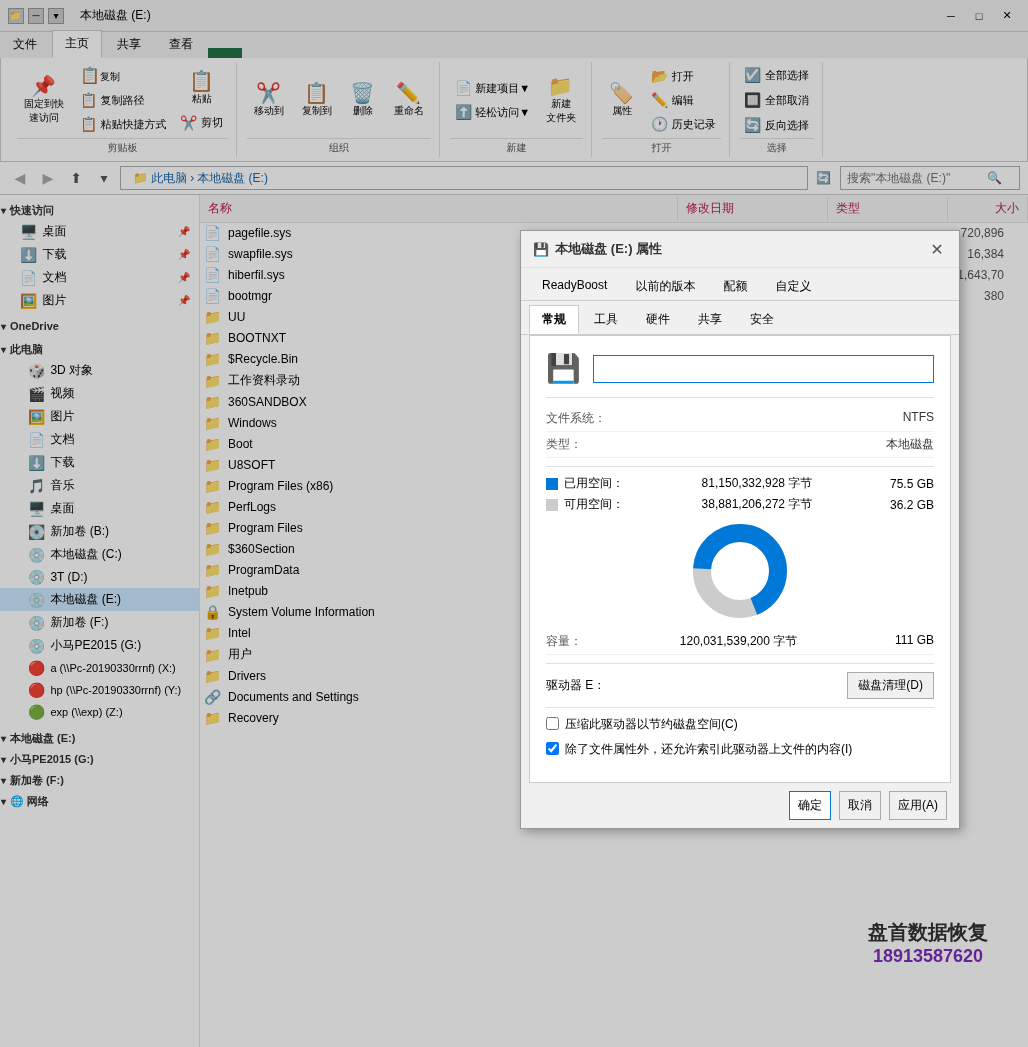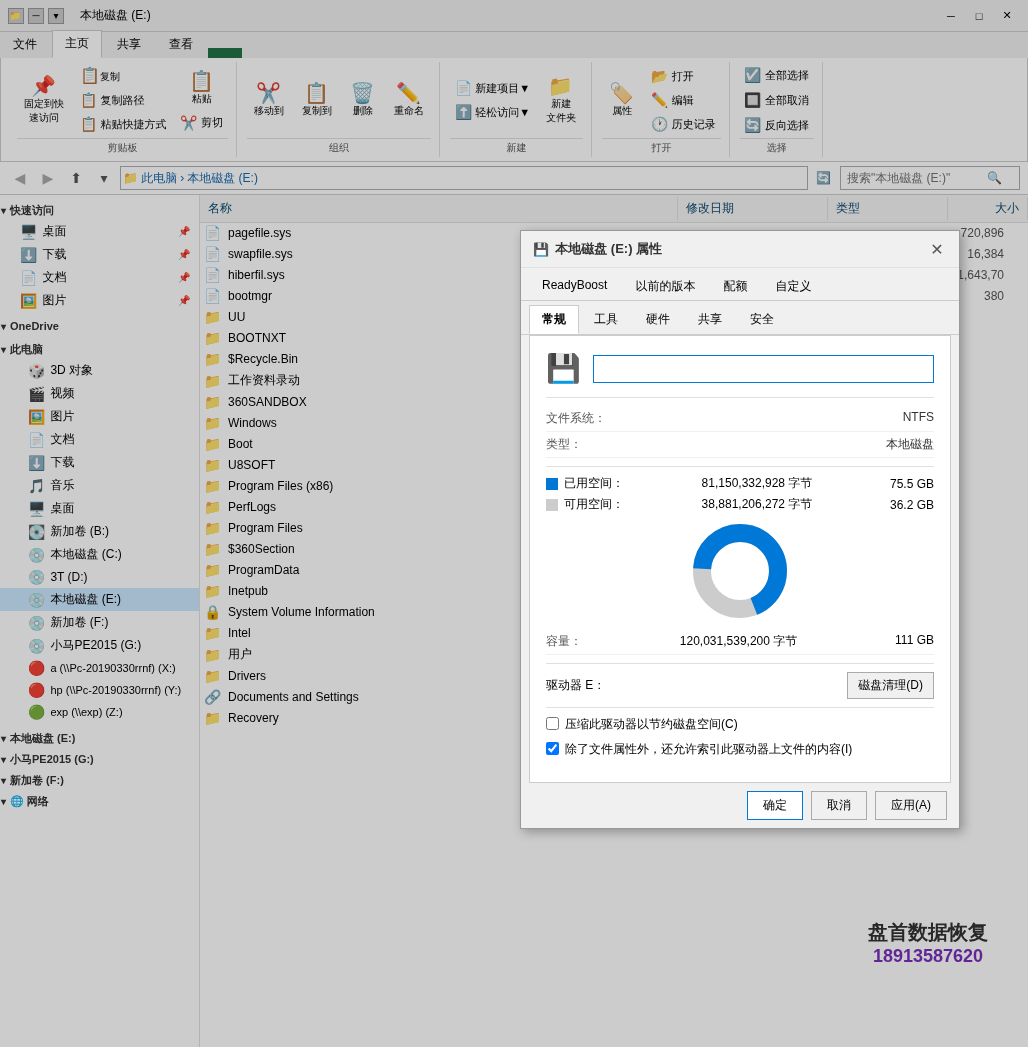--- a/index.html
+++ b/index.html
@@ -27,21 +27,21 @@
     .ribbon-btn { display: flex; flex-direction: column; align-items: center; padding: 3px 6px; cursor: pointer; border: 1px solid transparent; min-width: 40px; }
     .ribbon-btn .icon { font-size: 20px; line-height: 1; }
     .ribbon-btn .label { font-size: 10px; text-align: center; margin-top: 1px; white-space: nowrap; }
     .ribbon-btn-small { display: flex; align-items: center; gap: 3px; padding: 2px 4px; cursor: pointer; border: 1px solid transparent; font-size: 11px; white-space: nowrap; }
     .ribbon-btn-small .icon { font-size: 14px; }
 
     
     .address-bar-area { background: white; border-bottom: 1px solid #ccc; padding: 4px 8px; display: flex; align-items: center; gap: 4px; }
     .nav-btn { width: 24px; height: 24px; display: flex; align-items: center; justify-content: center; border: 1px solid transparent; cursor: pointer; font-size: 14px; color: #555; border-radius: 2px; }
     .nav-btn.disabled { color: #aaa; cursor: default; }
-    .address-box { flex: 1; height: 24px; border: 1px solid #abadb3; background: white; display: flex; align-items: center; padding: 0 2px; font-size: 12px; }
+    .address-box { flex: 1; height: 24px; border: 1px solid #abadb3; background: white; display: flex; align-items: center; padding: 0 12px; font-size: 12px; }
     .address-box span { color: #1a6aad; cursor: pointer; }
     .address-sep { color: #666; margin: 0 3px; }
     .search-box { width: 180px; height: 24px; border: 1px solid #abadb3; background: white; display: flex; align-items: center; padding: 0 6px; }
     .search-box input { border: none; outline: none; font-size: 12px; width: 140px; background: transparent; }
     .refresh-btn { width: 24px; height: 24px; display: flex; align-items: center; justify-content: center; border: 1px solid transparent; cursor: pointer; }
 
     
     .main-content { display: flex; height: calc(100% - 150px); }
 
     
@@ -52,21 +52,21 @@
     .sidebar-item { padding: 3px 8px 3px 20px; display: flex; align-items: center; gap: 5px; cursor: pointer; font-size: 12px; white-space: nowrap; overflow: hidden; text-overflow: ellipsis; }
     .sidebar-item.active { background: #cce8ff; }
     .sidebar-item .item-icon { font-size: 14px; min-width: 16px; }
     .sidebar-item .item-label { overflow: hidden; text-overflow: ellipsis; }
     .sidebar-item.indent1 { padding-left: 28px; }
     .pin-icon { margin-left: auto; font-size: 10px; color: #999; }
 
     
     .file-list-area { flex: 1; background: white; display: flex; flex-direction: column; overflow: hidden; }
     .file-list-header { display: flex; border-bottom: 1px solid #e0e0e0; background: #f5f5f5; padding: 2px 0; }
-    .file-list-col { padding: 3px 8px; font-size: 12px; color: #0c4a6e; border-right: 1px solid #e0e0e0; cursor: pointer; }
+    .file-list-col { padding: 3px 8px; font-size: 12px; color: #be185d; border-right: 1px solid #e0e0e0; cursor: pointer; }
     .col-name { flex: 1; }
     .col-date { width: 150px; }
     .col-type { width: 120px; }
     .col-size { width: 80px; text-align: right; }
     .file-list { flex: 1; overflow-y: auto; }
     .file-item { display: flex; align-items: center; padding: 2px 0; border-bottom: 1px solid transparent; }
     .file-item .file-icon { font-size: 14px; margin: 0 4px; min-width: 20px; }
     .file-item .file-name { flex: 1; font-size: 12px; }
     .file-item .file-date { width: 150px; font-size: 12px; color: #555; }
     .file-item .file-type { width: 120px; font-size: 12px; color: #555; }
@@ -90,21 +90,21 @@
     .info-value { color: #333; }
     .separator { border: none; border-top: 1px solid #e0e0e0; margin: 8px 0; }
     .space-bar-row { display: flex; justify-content: space-between; align-items: center; margin-bottom: 4px; font-size: 12px; }
     .space-bar-label { display: flex; align-items: center; gap: 6px; }
     .space-bar-color { width: 12px; height: 12px; }
     .drive-info-row { display: flex; justify-content: space-between; align-items: center; font-size: 12px; }
     .disk-clean-btn { padding: 4px 10px; background: #f0f0f0; border: 1px solid #aaa; cursor: pointer; font-size: 12px; }
     .checkbox-row { display: flex; align-items: flex-start; gap: 6px; margin: 8px 0; font-size: 12px; }
     .checkbox-row input[type=checkbox] { margin-top: 1px; }
     .dialog-footer { padding: 8px 12px; display: flex; justify-content: flex-end; gap: 8px; background: #f0f0f0; }
-    .dialog-btn { padding: 5px 15px; font-size: 12px; cursor: pointer; border: 1px solid #aaa; background: #f0f0f0; }
+    .dialog-btn { padding: 5px 8px; font-size: 12px; cursor: pointer; border: 1px solid #aaa; background: #f0f0f0; }
     .dialog-btn.primary { background: white; border-color: #0078d7; }
 
     
     .donut-container { display: flex; justify-content: center; margin: 8px 0; }
 
     
     .watermark { position: absolute; bottom: 80px; right: 40px; text-align: center; z-index: 50; }
     .watermark-line1 { font-size: 20px; font-weight: bold; color: #333; }
     .watermark-line2 { font-size: 18px; font-weight: bold; color: #7b2fbe; }
   </style>

